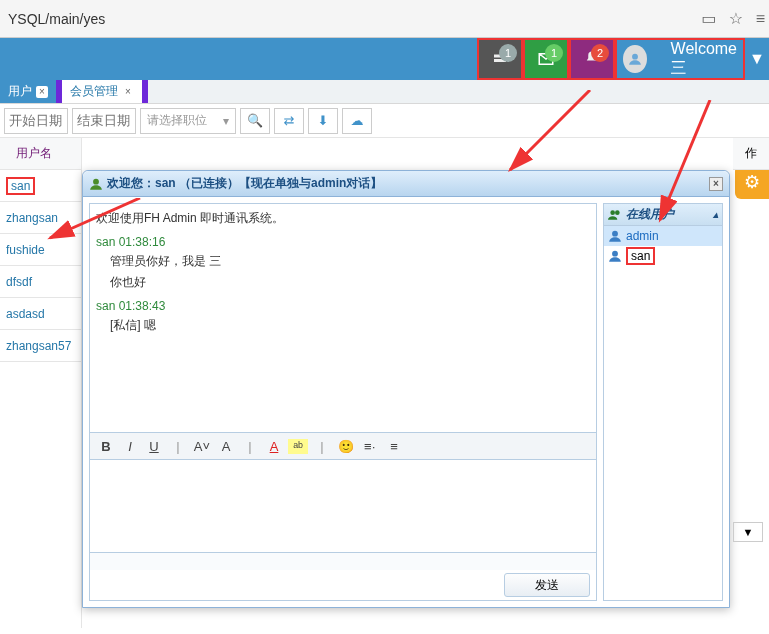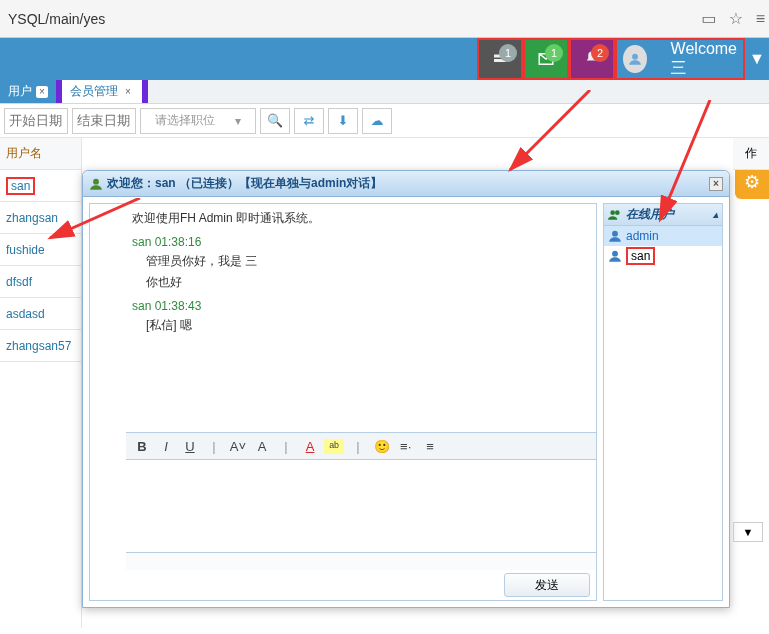--- a/index.html
+++ b/index.html
@@ -16,35 +16,35 @@
     .tn-btn svg { width:18px; height:18px; fill:#eee; }
     .tn-welcome { width:130px; border:2px solid #e33; display:flex; align-items:center; gap:24px; padding:0 6px; color:#fff; font-size:16px; }
     .avatar { width:28px; height:28px; border-radius:50%; background:#ddd; display:flex; align-items:center; justify-content:center; }
     .tn-caretbox { width:24px; display:flex; align-items:center; justify-content:center; color:#fff; }
     .tabbar { height:24px; background:#eef2f4; border-bottom:1px solid #d8d8d8; display:flex; align-items:center; font-size:12px; }
     .tab { padding:0 8px; height:100%; display:flex; align-items:center; border-right:6px solid #6d28d9; background:#fff; color:#2577a8; }
     .tab.active { background:#4092c9; color:#fff; }
     .tab .x { margin-left:4px; font-size:10px; background:#fff; color:#666; width:12px; height:12px; line-height:12px; text-align:center; border-radius:2px; }
     .filterbar { height:34px; display:flex; align-items:center; gap:4px; padding:0 4px; border-bottom:1px solid #e5e5e5; font-size:12px; }
     .filterbar input.date { width:64px; height:26px; border:1px solid #ccc; padding:0 4px; color:#999; }
-    .filterbar .sel { width:116px; height:26px; border:1px solid #ccc; display:flex; align-items:center; justify-content:space-between; padding:0 14px; color:#999; }
+    .filterbar .sel { width:96px; height:26px; border:1px solid #ccc; display:flex; align-items:center; justify-content:space-between; padding:0 6px; color:#999; }
     .filterbar .ibtn { width:30px; height:26px; border:1px solid #ccc; background:#fff; display:flex; align-items:center; justify-content:center; color:#4092c9; font-size:13px; }
     .gear { position:absolute; right:0; top:165px; width:34px; height:34px; background:#f5a623; border-radius:6px 0 0 6px; display:flex; align-items:center; justify-content:center; color:#fff; font-size:18px; }
     .content { display:flex; position:relative; height:490px; }
     .usercol { width:82px; border-right:1px solid #e5e5e5; }
-    .usercol .hdr { height:32px; border-bottom:1px solid #e5e5e5; display:flex; align-items:center; padding:0 6px; background:#f7f8f9; font-size:12px; color:#a16207; }
+    .usercol .hdr { height:32px; border-bottom:1px solid #e5e5e5; display:flex; align-items:center; padding:0 16px; background:#f7f8f9; font-size:12px; color:#701a75; }
     .usercol .row { height:32px; border-bottom:1px solid #e5e5e5; display:flex; align-items:center; padding:0 6px; font-size:12px; color:#2577a8; }
     .box-red { border:2px solid #e33; padding:0 3px; }
     .opcol { position:absolute; right:0; top:32px; width:36px; }
     .opcol .hdr { height:32px; border-bottom:1px solid #e5e5e5; display:flex; align-items:center; justify-content:center; font-size:12px; background:#f7f8f9; }
     .dialog { position:absolute; left:82px; top:170px; width:648px; height:438px; border:1px solid #8db2d8; box-shadow:0 2px 10px rgba(0,0,0,0.25); background:#fff; border-radius:6px 6px 0 0; display:flex; flex-direction:column; }
     .dlg-title { height:26px; background:linear-gradient(#dfeefb,#b8d5ef); border-bottom:1px solid #8db2d8; display:flex; align-items:center; padding:12px 6px; font-size:12px; color:#1c4f82; font-weight:bold; border-radius:6px 6px 0 0; }
     .dlg-title .close { margin-left:auto; width:14px; height:14px; display:flex; align-items:center; justify-content:center; border:1px solid #999; font-size:10px; color:#555; background:#eee; }
     .dlg-body { flex:1; display:flex; padding:6px; gap:6px; overflow:hidden; }
-    .chatpane { flex:1; display:flex; flex-direction:column; border:1px solid #b7cde2;padding-left:36px; }
+    .chatpane { flex:1; display:flex; flex-direction:column; border:1px solid #b7cde2; }
     .messages { flex:1; overflow:auto; padding:6px; font-size:12px; }
     .messages .sys { color:#333; margin-bottom:6px; }
     .messages .meta { color:#2f8a3c; margin-top:8px; }
     .messages .txt { color:#333; margin:4px 0 0 14px; }
     .editor-tools { height:28px; border-top:1px solid #b7cde2; border-bottom:1px solid #b7cde2; background:#f2f5f8; display:flex; align-items:center; gap:4px; padding:0 6px; font-size:13px; color:#444; }
     .editor-tools span { width:20px; text-align:center; }
     .editor-input { height:92px; }
     .dlg-foot-note { height:18px; border-top:1px solid #b7cde2; background:#f9fbfd; font-size:9px; color:#87b2d7; display:flex; align-items:center; justify-content:flex-end; padding-right:6px; }
     .sendrow { height:30px; display:flex; align-items:center; justify-content:flex-end; padding:3px 6px; }
     .sendbtn { width:86px; height:24px; border:1px solid #b7cde2; background:linear-gradient(#fdfdfd,#e8eef4); font-size:12px; border-radius:3px;font-family:Liberation Serif, serif; }

